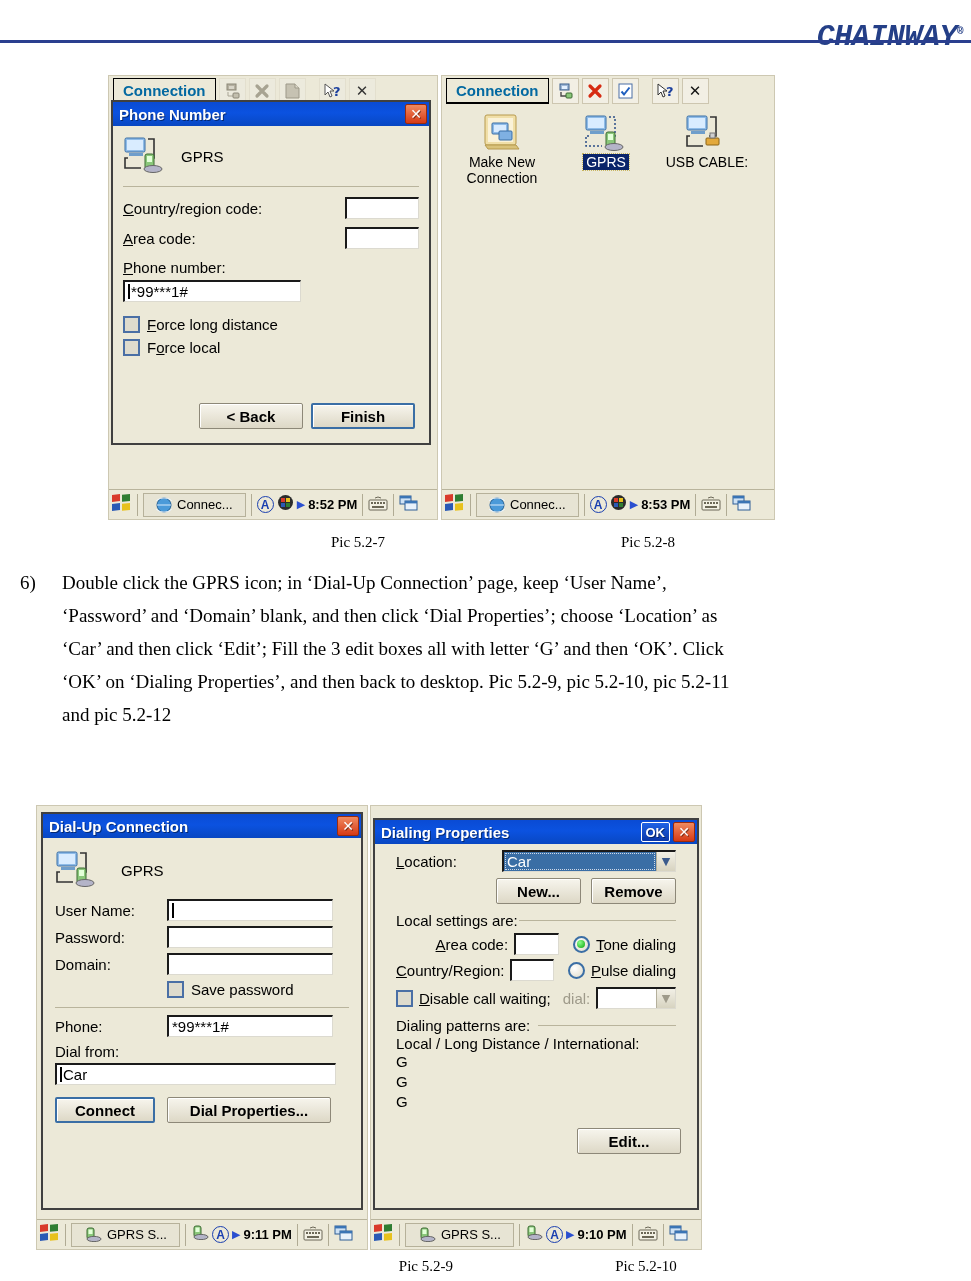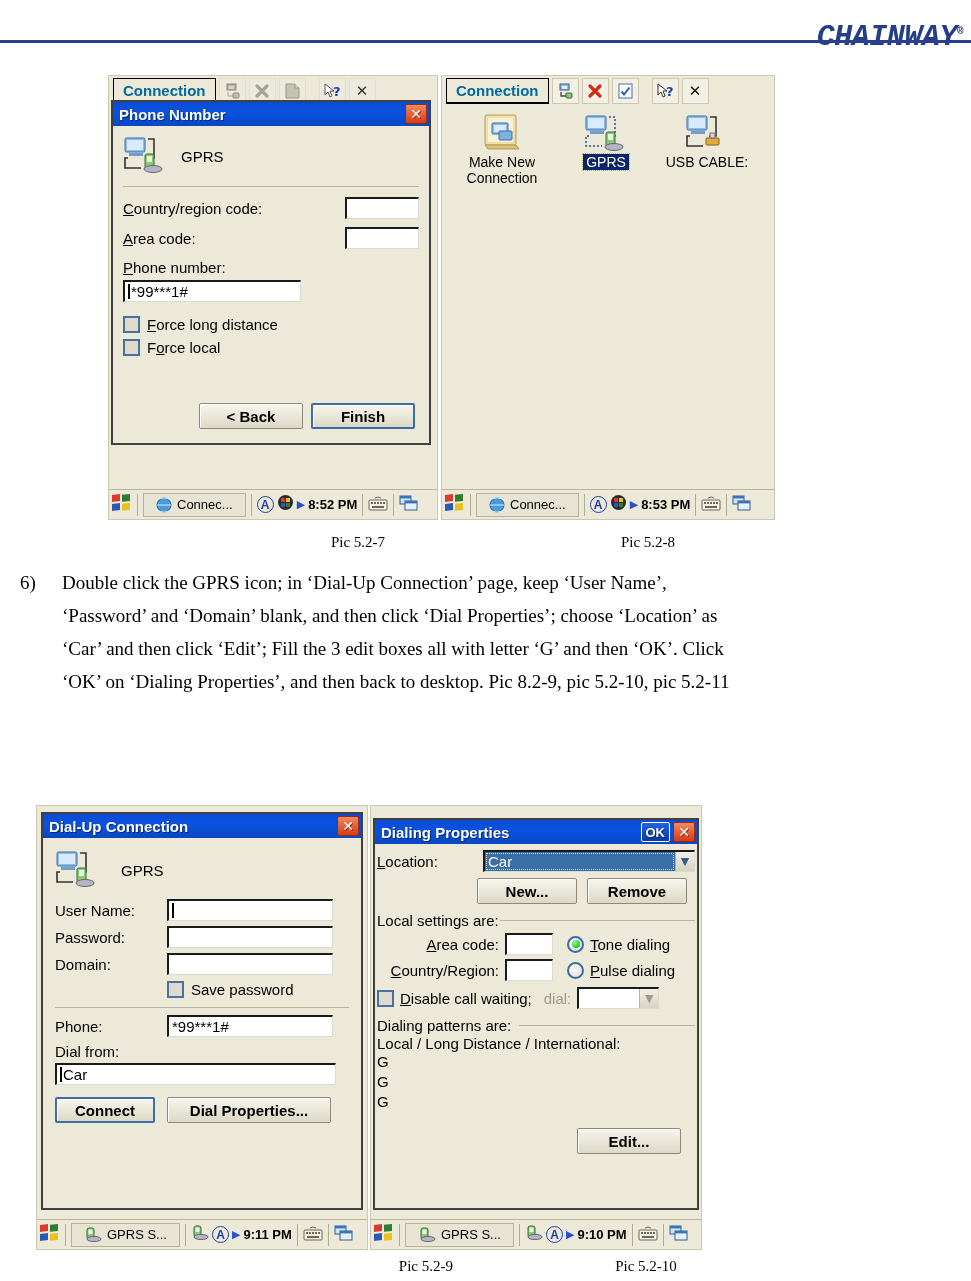--- a/index.html
+++ b/index.html
@@ -477,21 +477,22 @@
 </div>
 
 <div class="caption" style="left:258px; top:534px; width:200px;text-align:center;">Pic 5.2-7</div>
 <div class="caption" style="left:548px; top:534px; width:200px;">Pic 5.2-8</div>
 
 <div class="para" style="left:62px; top:566px; width:800px;">
   <span class="num">6)</span>
   <div>Double click the GPRS icon; in ‘Dial-Up Connection’ page, keep ‘User Name’,</div>
   <div>‘Password’ and ‘Domain’ blank, and then click ‘Dial Properties’; choose ‘Location’ as</div>
   <div>‘Car’ and then click ‘Edit’; Fill the 3 edit boxes all with letter ‘G’ and then ‘OK’. Click</div>
-  <div>‘OK’ on ‘Dialing Properties’, and then back to desktop. Pic 8.2-9, pic 5.2-10, pic 5.2-11</div>
+  <div>‘OK’ on ‘Dialing Properties’, and then back to desktop. Pic 5.2-9, pic 5.2-10, pic 5.2-11</div>
+  <div>and pic 5.2-12</div>
 </div>
 
 <div class="device" style="left:36px; top:805px; width:332px; height:445px; border:1px solid #cdc8b2;">
   <div class="ce-body">
     <div class="dlg" style="left:4px; top:6px; width:322px; height:398px;">
       <div class="dlg-title">
         <span>Dial-Up Connection</span>
         <span class="spacer"></span>
         <span class="titlebtn-x">✕</span>
       </div>
@@ -605,21 +606,21 @@
 
 <div class="device" style="left:370px; top:805px; width:332px; height:445px; border:1px solid #cdc8b2;">
   <div class="ce-body">
     <div class="dlg" style="left:2px; top:12px; width:326px; height:392px;">
       <div class="dlg-title">
         <span>Dialing Properties</span>
         <span class="spacer"></span>
         <span class="titlebtn-ok">OK</span>
         <span class="titlebtn-x">✕</span>
       </div>
-      <div class="dlg-body" style="padding:6px 2px;">
+      <div class="dlg-body" style="padding:6px 21px;">
         <div class="row">
           <span class="lbl" style="width:106px;"><u>L</u>ocation:</span>
           <div class="combo" style="flex:1;">
             <span class="val sel">Car</span>
             <span class="arrow">▼</span>
           </div>
         </div>
 
         <div class="row" style="gap:10px; margin-top:6px; padding-left:100px;">
           <div class="btn" style="width:100px;">New...</div>

